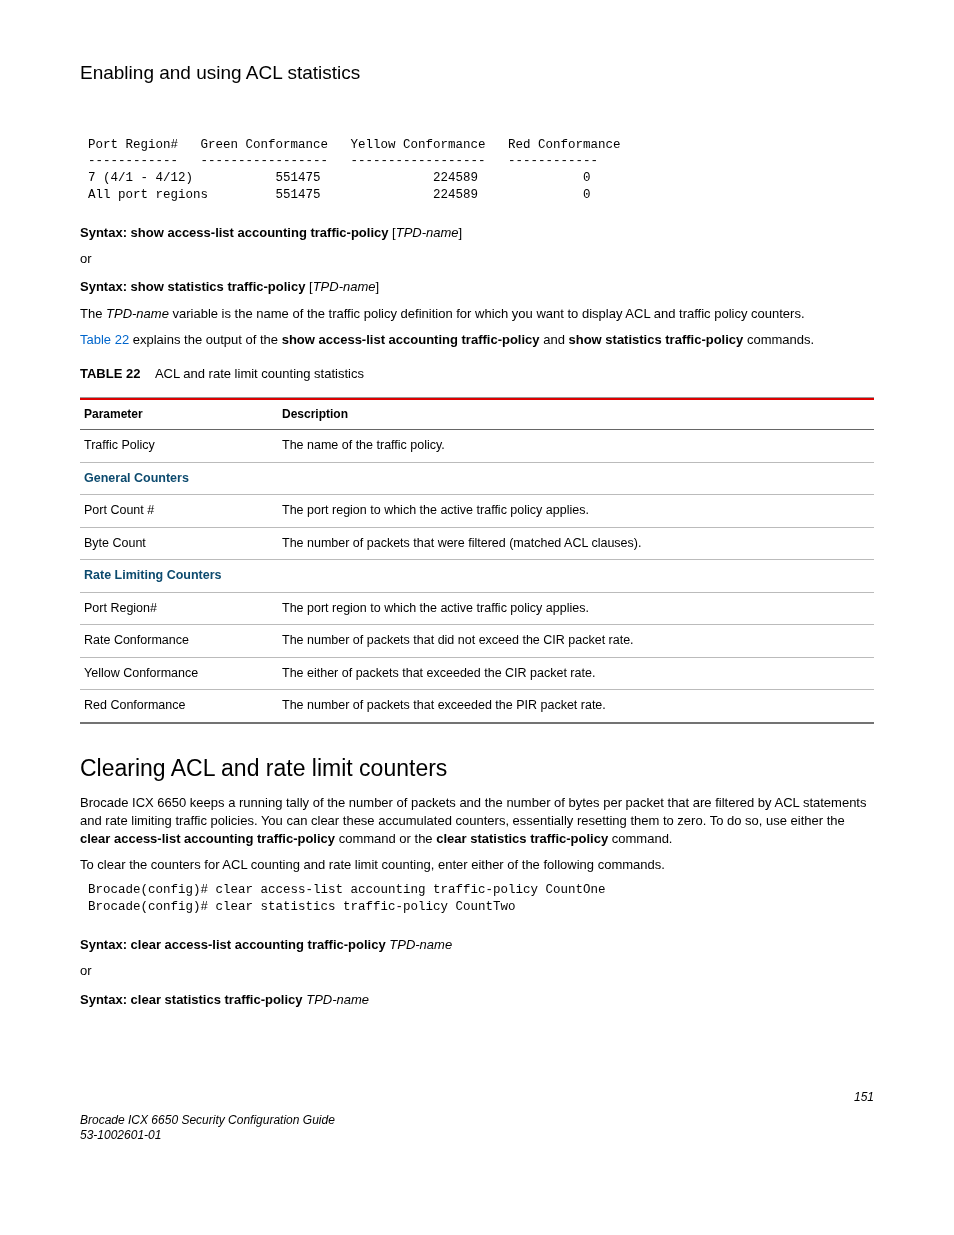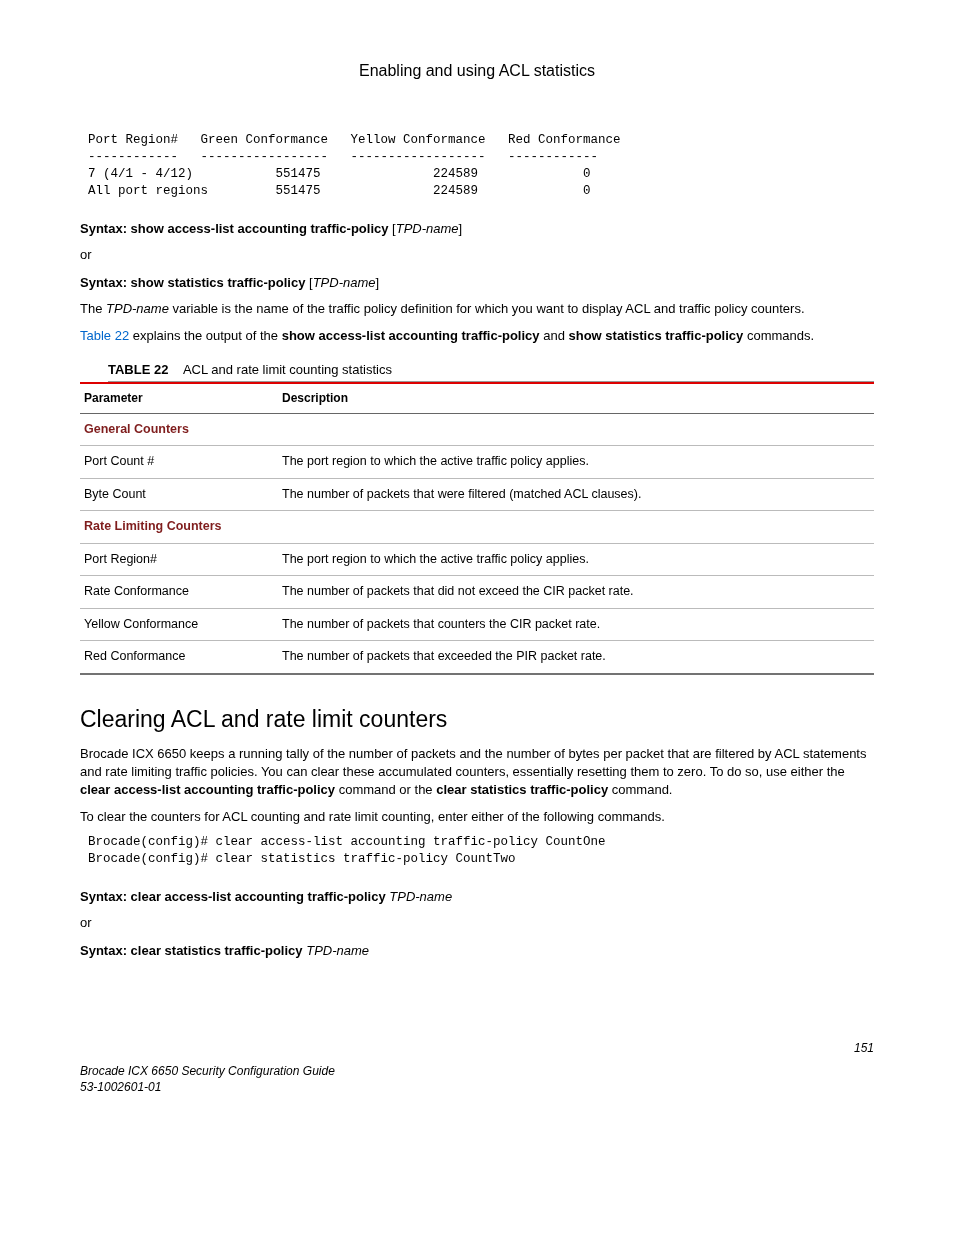--- a/index.html
+++ b/index.html
@@ -7,22 +7,22 @@
     font-family: Arial, Helvetica, sans-serif;
     font-size: 13px;
     color: #000;
     margin: 0;
     padding: 60px 80px 40px 80px;
     width: 954px;
     box-sizing: border-box;
     line-height: 1.4;
   }
   .header-right {
-    text-align: center;
-    font-size: 16px;
+    text-align: left;
+    font-size: 19px;
     margin-bottom: 50px;
   }
   pre.code {
     font-family: "Courier New", Courier, monospace;
     font-size: 12.5px;
     white-space: pre;
     margin: 0 0 20px 8px;
     line-height: 1.35;
   }
   .syntax {
@@ -30,22 +30,21 @@
   }
   .syntax b { font-weight: bold; }
   .syntax i { font-style: italic; }
   p { margin: 8px 0; }
   .link { color: #0066cc; }
   .table-caption {
     margin-top: 16px;
     margin-bottom: 0;
     font-size: 13px;
     border-bottom: 1px solid #999;
-    padding-bottom: 2px;
-    margin-left: 28px;
+    padding-bottom: 14px;
   }
   .table-caption b { font-weight: bold; }
   table.params {
     width: 100%;
     border-collapse: collapse;
     font-size: 12.5px;
     border-top: 2px solid #d00;
     border-bottom: 2px solid #737373;
   }
   table.params th {
@@ -55,21 +54,21 @@
     padding: 6px 4px;
     border-bottom: 1px solid #666;
   }
   table.params td {
     padding: 7px 4px;
     border-bottom: 1px solid #bbb;
     vertical-align: top;
   }
   table.params tr.section td {
     font-weight: bold;
-    color: #7f1d1d;
+    color: #0c4a6e;
   }
   table.params tr:last-child td { border-bottom: none; }
   h2.section {
     font-family: Arial, Helvetica, sans-serif;
     font-weight: normal;
     font-size: 23px;
     margin: 28px 0 10px 0;
   }
   .footer {
     margin-top: 80px;
@@ -118,20 +117,24 @@
 </p>
 
 <table class="params">
   <thead>
     <tr>
       <th class="col-param">Parameter</th>
       <th>Description</th>
     </tr>
   </thead>
   <tbody id="params-body">
+      <tr>
+        <td class="col-param">Traffic Policy</td>
+        <td>The name of the traffic policy.</td>
+      </tr>
       <tr class="section">
         <td class="col-param">General Counters</td>
         <td></td>
       </tr>
       <tr>
         <td class="col-param">Port Count #</td>
         <td>The port region to which the active traffic policy applies.</td>
       </tr>
       <tr>
         <td class="col-param">Byte Count</td>
@@ -144,21 +147,21 @@
       <tr>
         <td class="col-param">Port Region#</td>
         <td>The port region to which the active traffic policy applies.</td>
       </tr>
       <tr>
         <td class="col-param">Rate Conformance</td>
         <td>The number of packets that did not exceed the CIR packet rate.</td>
       </tr>
       <tr>
         <td class="col-param">Yellow Conformance</td>
-        <td>The number of packets that counters the CIR packet rate.</td>
+        <td>The either of packets that exceeded the CIR packet rate.</td>
       </tr>
       <tr>
         <td class="col-param">Red Conformance</td>
         <td>The number of packets that exceeded the PIR packet rate.</td>
       </tr>
     </tbody>
 </table>
 
 <h2 class="section">Clearing ACL and rate limit counters</h2>
 

